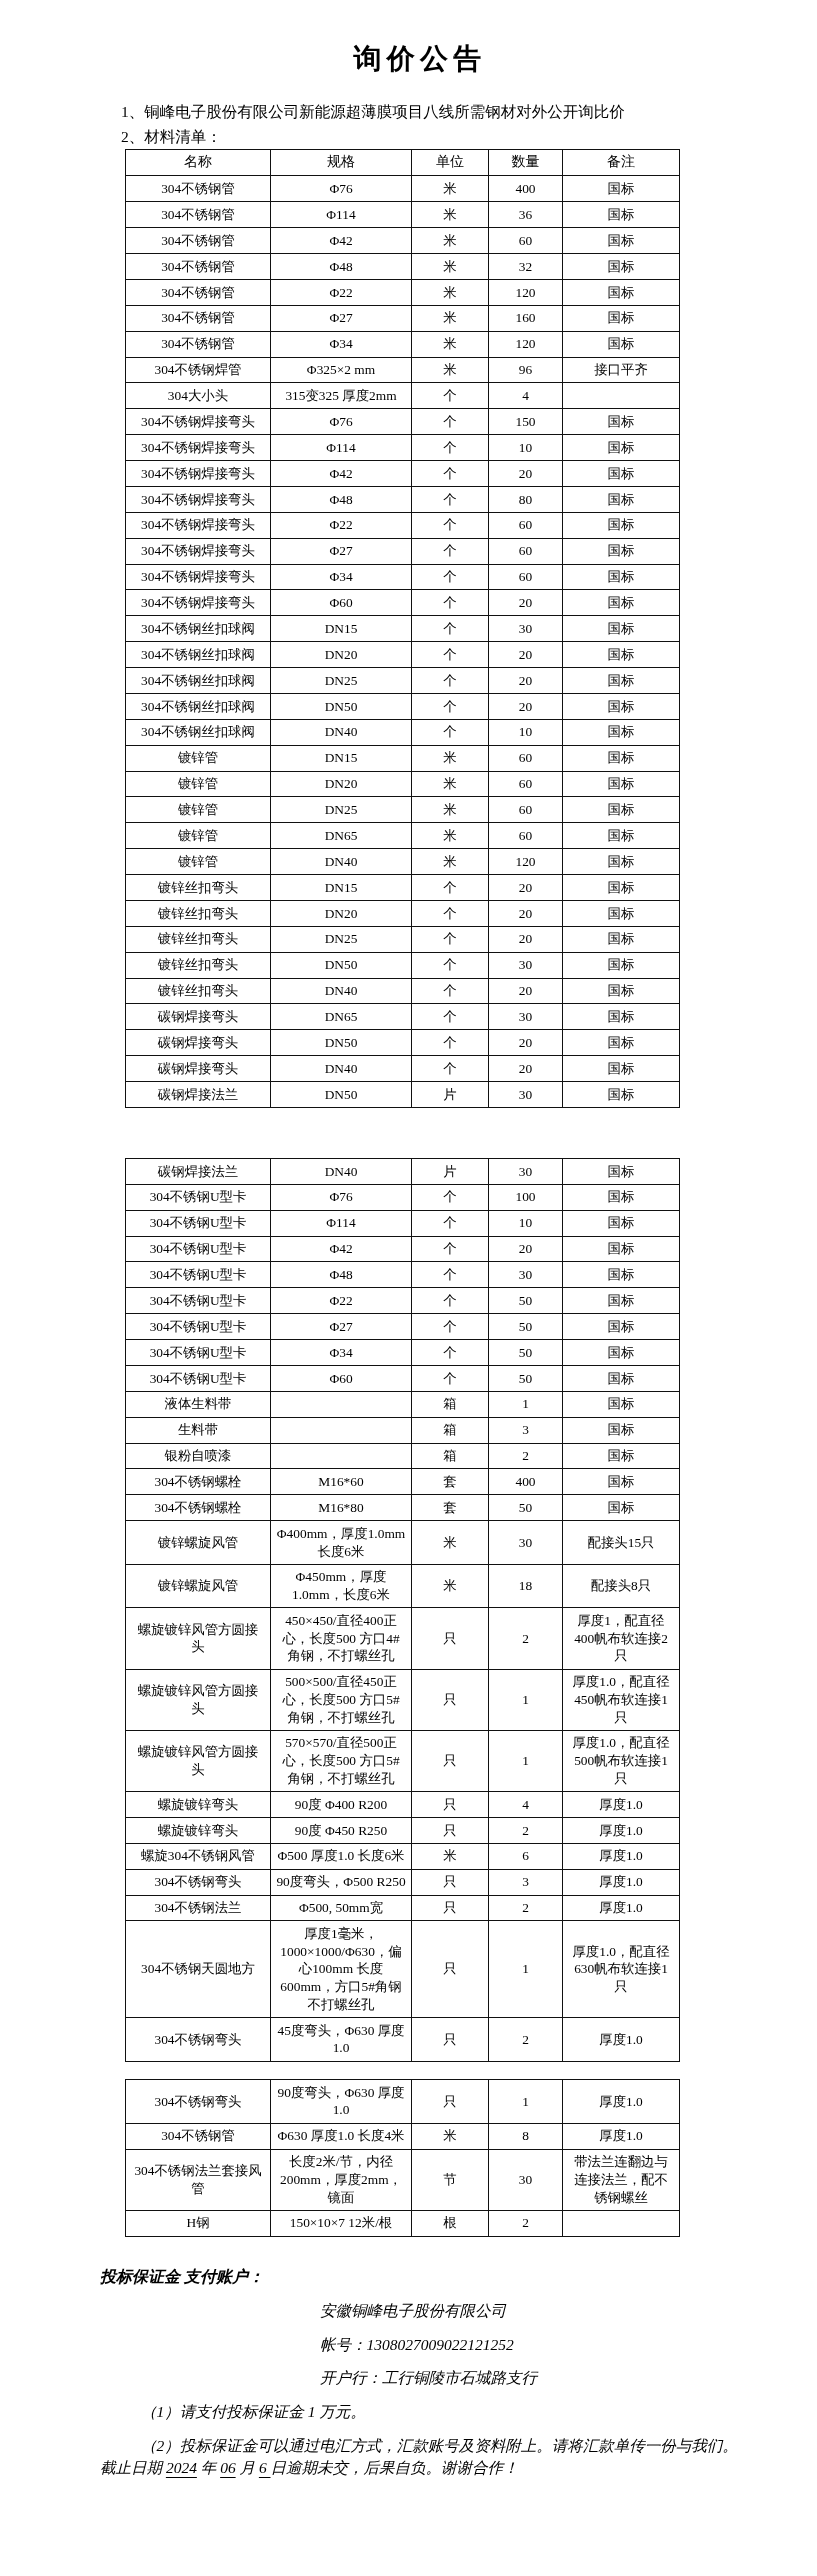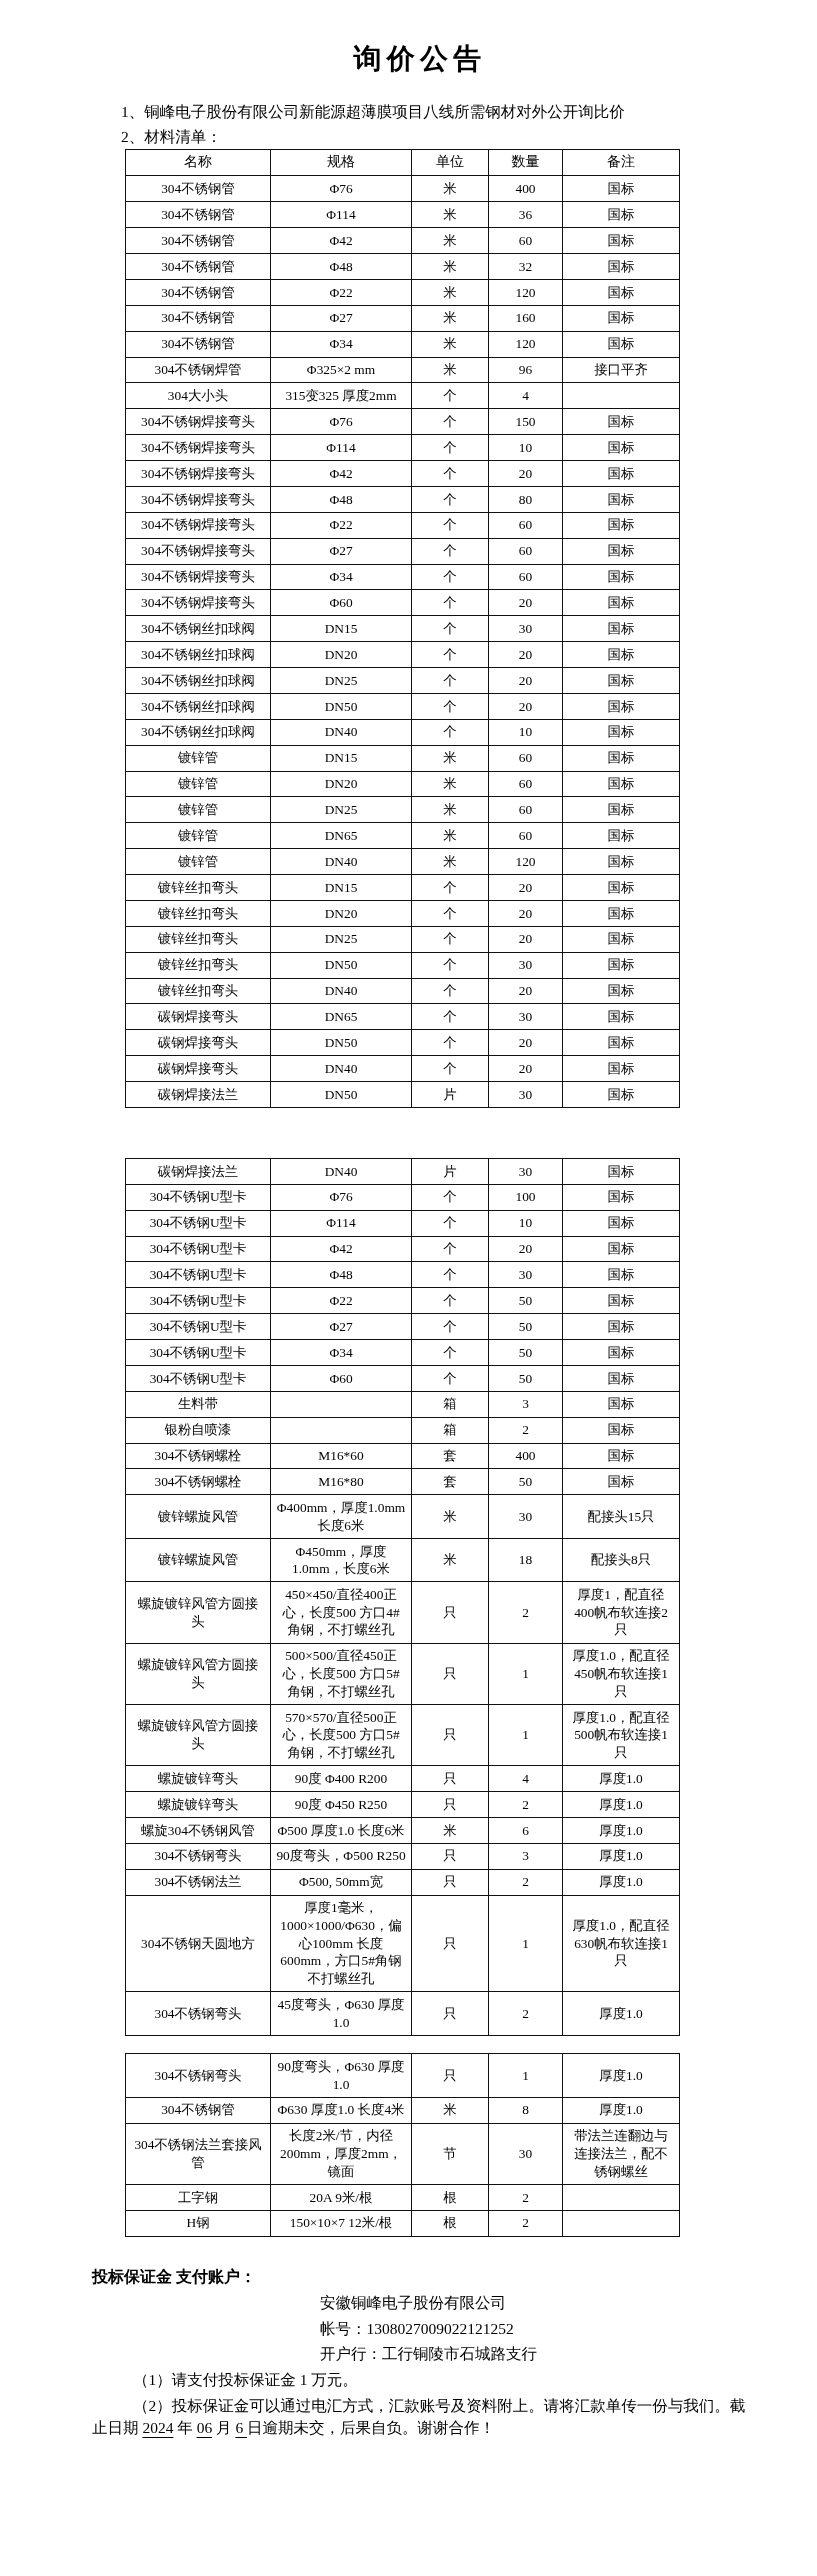--- a/index.html
+++ b/index.html
@@ -48,21 +48,22 @@
   col.c-spec { width: 141px; }
   col.c-unit { width: 77px; }
   col.c-qty  { width: 74px; }
   col.c-note { width: 117px; }
   .pagegap-big   { height: 50px; }
   .pagegap-small { height: 17.5px; }
   .terms { margin-top: 29px; }
   .terms p {
     font-size: 15.5px;
     line-height: 1.40;
-    margin: 4px;
+    margin: 12px;
+    font-style: italic;
   }
   .terms p.heading { font-weight: bold; font-size: 16px; margin-bottom: 3.1px; }
   .terms p.account { margin-left: 232px; }
   .terms p.num-item { text-indent: 41px; }
   .u { text-decoration: underline; text-underline-offset: 3.6px; text-decoration-thickness: 1px; }
 </style>
 </head>
 <body>
 
 <div class="page">
@@ -413,20 +414,27 @@
           <td>国标</td>
         </tr>
         <tr>
           <td>304不锈钢U型卡</td>
           <td>Φ60</td>
           <td>个</td>
           <td>50</td>
           <td>国标</td>
         </tr>
         <tr>
+          <td>液体生料带</td>
+          <td></td>
+          <td>箱</td>
+          <td>1</td>
+          <td>国标</td>
+        </tr>
+        <tr>
           <td>生料带</td>
           <td></td>
           <td>箱</td>
           <td>3</td>
           <td>国标</td>
         </tr>
         <tr>
           <td>银粉自喷漆</td>
           <td></td>
           <td>箱</td>
@@ -560,27 +568,20 @@
           <td>厚度1.0</td>
         </tr>
         <tr>
           <td>304不锈钢法兰套接风管</td>
           <td>长度2米/节，内径200mm，厚度2mm，镜面</td>
           <td>节</td>
           <td>30</td>
           <td>带法兰连翻边与连接法兰，配不锈钢螺丝</td>
         </tr>
         <tr>
-          <td>工字钢</td>
-          <td>20A 9米/根</td>
-          <td>根</td>
-          <td>2</td>
-          <td></td>
-        </tr>
-        <tr>
           <td>H钢</td>
           <td>150×10×7 12米/根</td>
           <td>根</td>
           <td>2</td>
           <td></td>
         </tr>
       </tbody>
   </table>
 
   <section class="terms">

